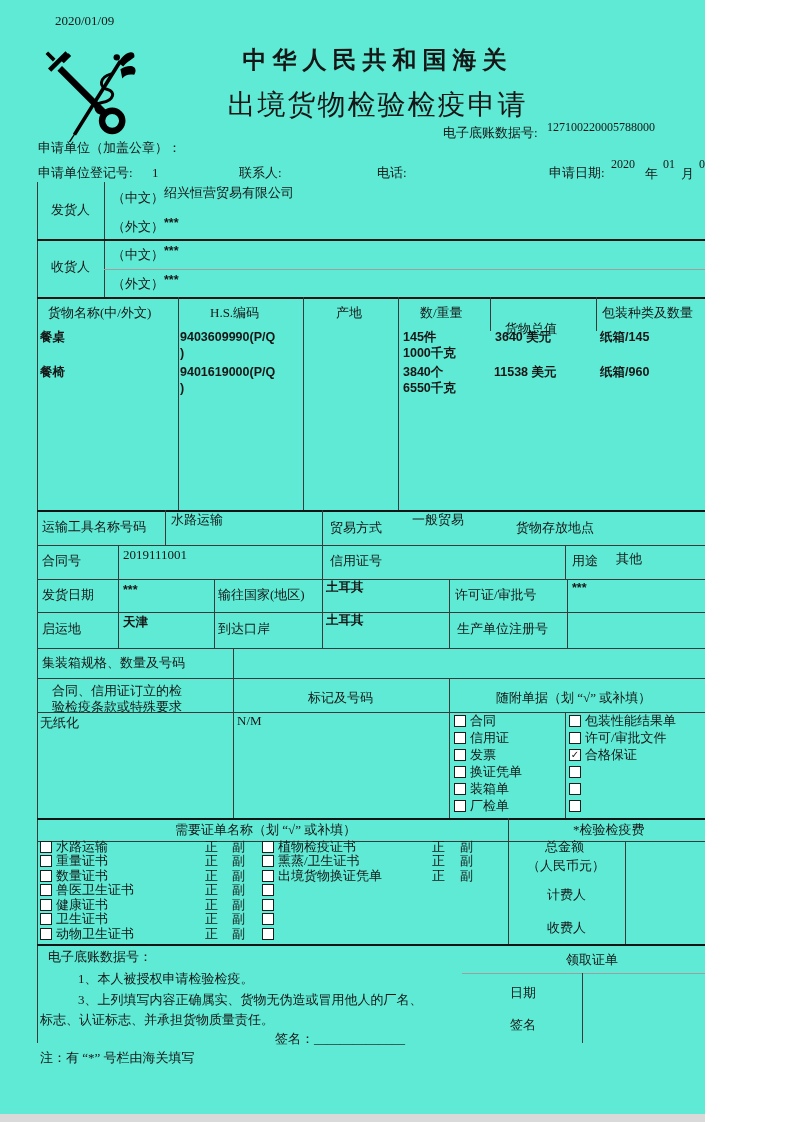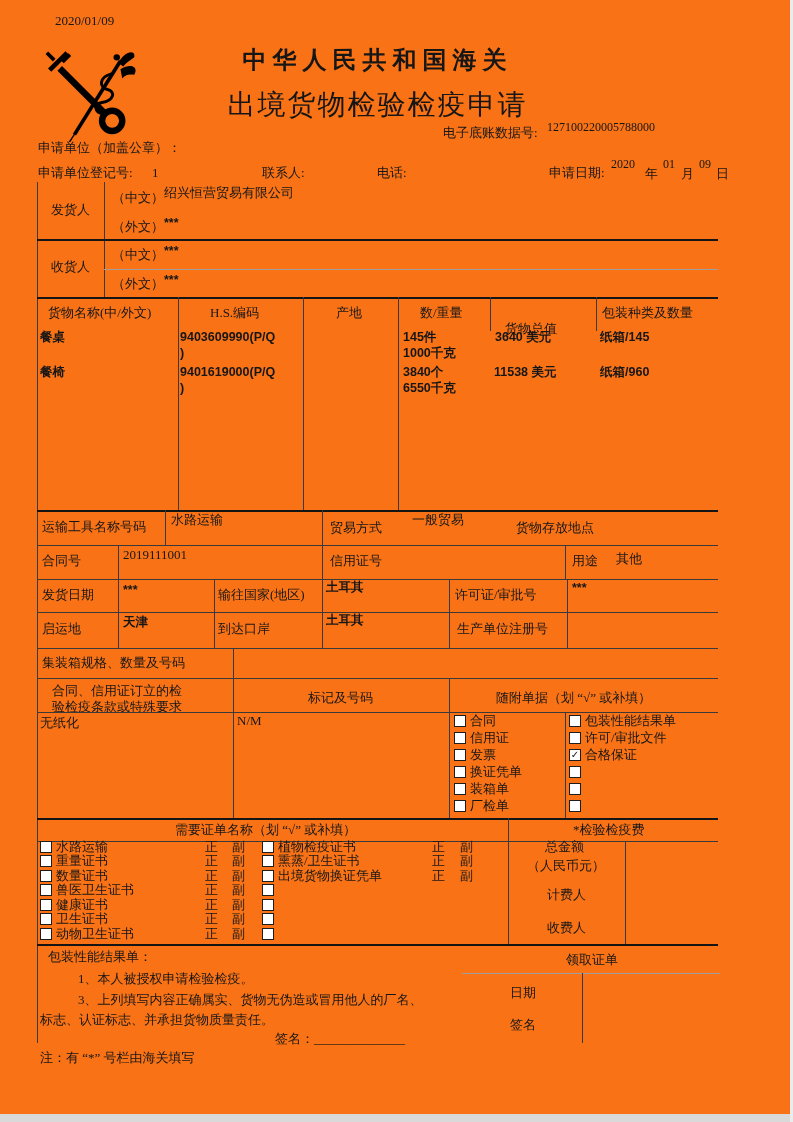--- a/index.html
+++ b/index.html
@@ -1,16 +1,16 @@
 <!DOCTYPE html>
 <html><head>
 <meta charset="utf-8">
 <style>
   html,body{margin:0;padding:0;background:#fff;}
-  #page{position:relative;width:793px;height:1122px;background:#f97316;overflow:hidden;
+  #page{position:relative;width:705px;height:1122px;background:#5eead4;overflow:hidden;
         font-family:"Liberation Serif","DejaVu Serif",serif;color:#161616;}
   .t{position:absolute;white-space:nowrap;font-size:13px;line-height:1.15;}
   .sm{font-size:12px;}
   .title{font-size:24px;font-weight:bold;letter-spacing:6px;text-align:center;width:681px;left:37px;}
   .subtitle{font-size:28px;font-weight:normal;letter-spacing:2px;text-align:center;width:681px;left:37px;}
   .d{font-family:"Liberation Sans","DejaVu Sans",sans-serif;font-weight:bold;font-size:12.5px;}
   .hl{position:absolute;height:1px;background:#3a3a3a;}
   .hl.dark{height:2px;background:#151515;}
   .hl.lt{height:1px;background:#9f9f9f;}
   .vl{position:absolute;width:1px;background:#3a3a3a;}
@@ -42,21 +42,21 @@
 
   <div class="t title" style="top:47px;">中华人民共和国海关</div>
   <div class="t subtitle" style="top:89px;">出境货物检验检疫申请</div>
 
   <div class="t" style="left:443px;top:126px;">电子底账数据号:</div>
   <div class="t sm" style="left:547px;top:121px;">127100220005788000</div>
 
   <div class="t" style="left:38px;top:141px;">申请单位（加盖公章）：</div>
   <div class="t" style="left:38px;top:166px;">申请单位登记号:</div>
   <div class="t" style="left:152px;top:166px;">1</div>
-  <div class="t" style="left:262px;top:166px;">联系人:</div>
+  <div class="t" style="left:239px;top:166px;">联系人:</div>
   <div class="t" style="left:377px;top:166px;">电话:</div>
   <div class="t" style="left:549px;top:166px;">申请日期:</div>
   <div class="t sm" style="left:611px;top:158px;">2020</div>
   <div class="t" style="left:645px;top:167px;">年</div>
   <div class="t sm" style="left:663px;top:158px;">01</div>
   <div class="t" style="left:681px;top:167px;">月</div>
   <div class="t sm" style="left:699px;top:158px;">09</div>
   <div class="t" style="left:716px;top:167px;">日</div>
 
   <div class="vl" style="left:37px;top:182px;height:861px;"></div>
@@ -242,21 +242,21 @@
   <div class="cb" style="left:262px;top:913px;"></div>
   <div class="cb" style="left:262px;top:928px;"></div>
 
   <div class="t" style="left:545px;top:840px;">总金额</div>
   <div class="t" style="left:527px;top:859px;">（人民币元）</div>
   <div class="t" style="left:547px;top:888px;">计费人</div>
   <div class="t" style="left:547px;top:921px;">收费人</div>
 
   <div class="hl dark" style="left:37px;top:944px;width:681px;"></div>
 
-  <div class="t" style="left:48px;top:950px;">包装性能结果单：</div>
+  <div class="t" style="left:48px;top:950px;">电子底账数据号：</div>
   <div class="t" style="left:78px;top:972px;">1、本人被授权申请检验检疫。</div>
   <div class="t" style="left:78px;top:993px;">3、上列填写内容正确属实、货物无伪造或冒用他人的厂名、</div>
   <div class="t" style="left:40px;top:1013px;">标志、认证标志、并承担货物质量责任。</div>
   <div class="t" style="left:275px;top:1032px;">签名：______________</div>
 
   <div class="t" style="left:566px;top:953px;">领取证单</div>
   <div class="hl lt" style="left:462px;top:973px;width:258px;"></div>
   <div class="vl" style="left:582px;top:973px;height:70px;"></div>
   <div class="t" style="left:510px;top:986px;">日期</div>
   <div class="t" style="left:510px;top:1018px;">签名</div>

